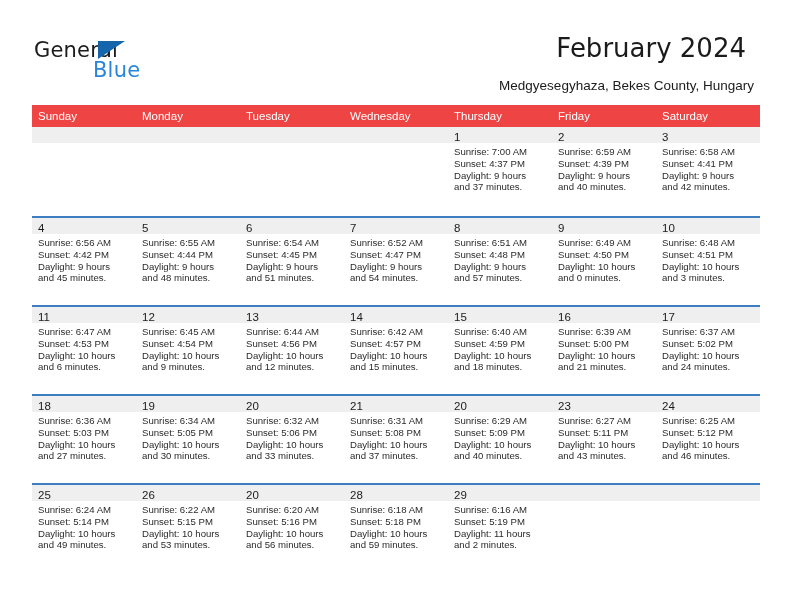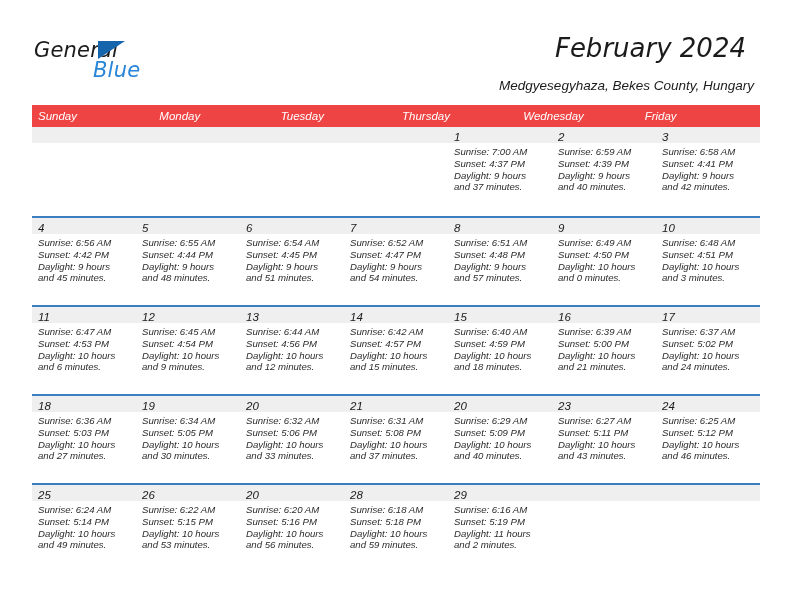--- a/index.html
+++ b/index.html
@@ -12,21 +12,20 @@
     height: 612px;
     font-family: "Liberation Sans", sans-serif;
     color: #000000;
     overflow: hidden;
   }
   .page {
     position: relative;
     width: 792px;
     height: 612px;
     box-sizing: border-box;
-    font-style: italic;
   }
 
   
   .header {
     position: absolute;
     left: 0;
     top: 0;
     width: 792px;
     height: 104px;
   }
@@ -158,23 +157,24 @@
     </div>
     <div class="title">February 2024</div>
     <div class="subtitle">Medgyesegyhaza, Bekes County, Hungary</div>
   </div>
 
   <div class="calendar">
     <div class="weekday-row" id="weekday-row">
         <div class="weekday">Sunday</div>
         <div class="weekday">Monday</div>
         <div class="weekday">Tuesday</div>
+        <div class="weekday">Wednesday</div>
         <div class="weekday">Thursday</div>
-        <div class="weekday">Wednesday</div>
         <div class="weekday">Friday</div>
+        <div class="weekday">Saturday</div>
       </div>
     <div id="weeks-container">
         <div class="week-row">
           <div class="day-cell empty">
             <div class="daynum-band"><span class="daynum"></span></div>
           </div>
           <div class="day-cell empty">
             <div class="daynum-band"><span class="daynum"></span></div>
           </div>
           <div class="day-cell empty">

